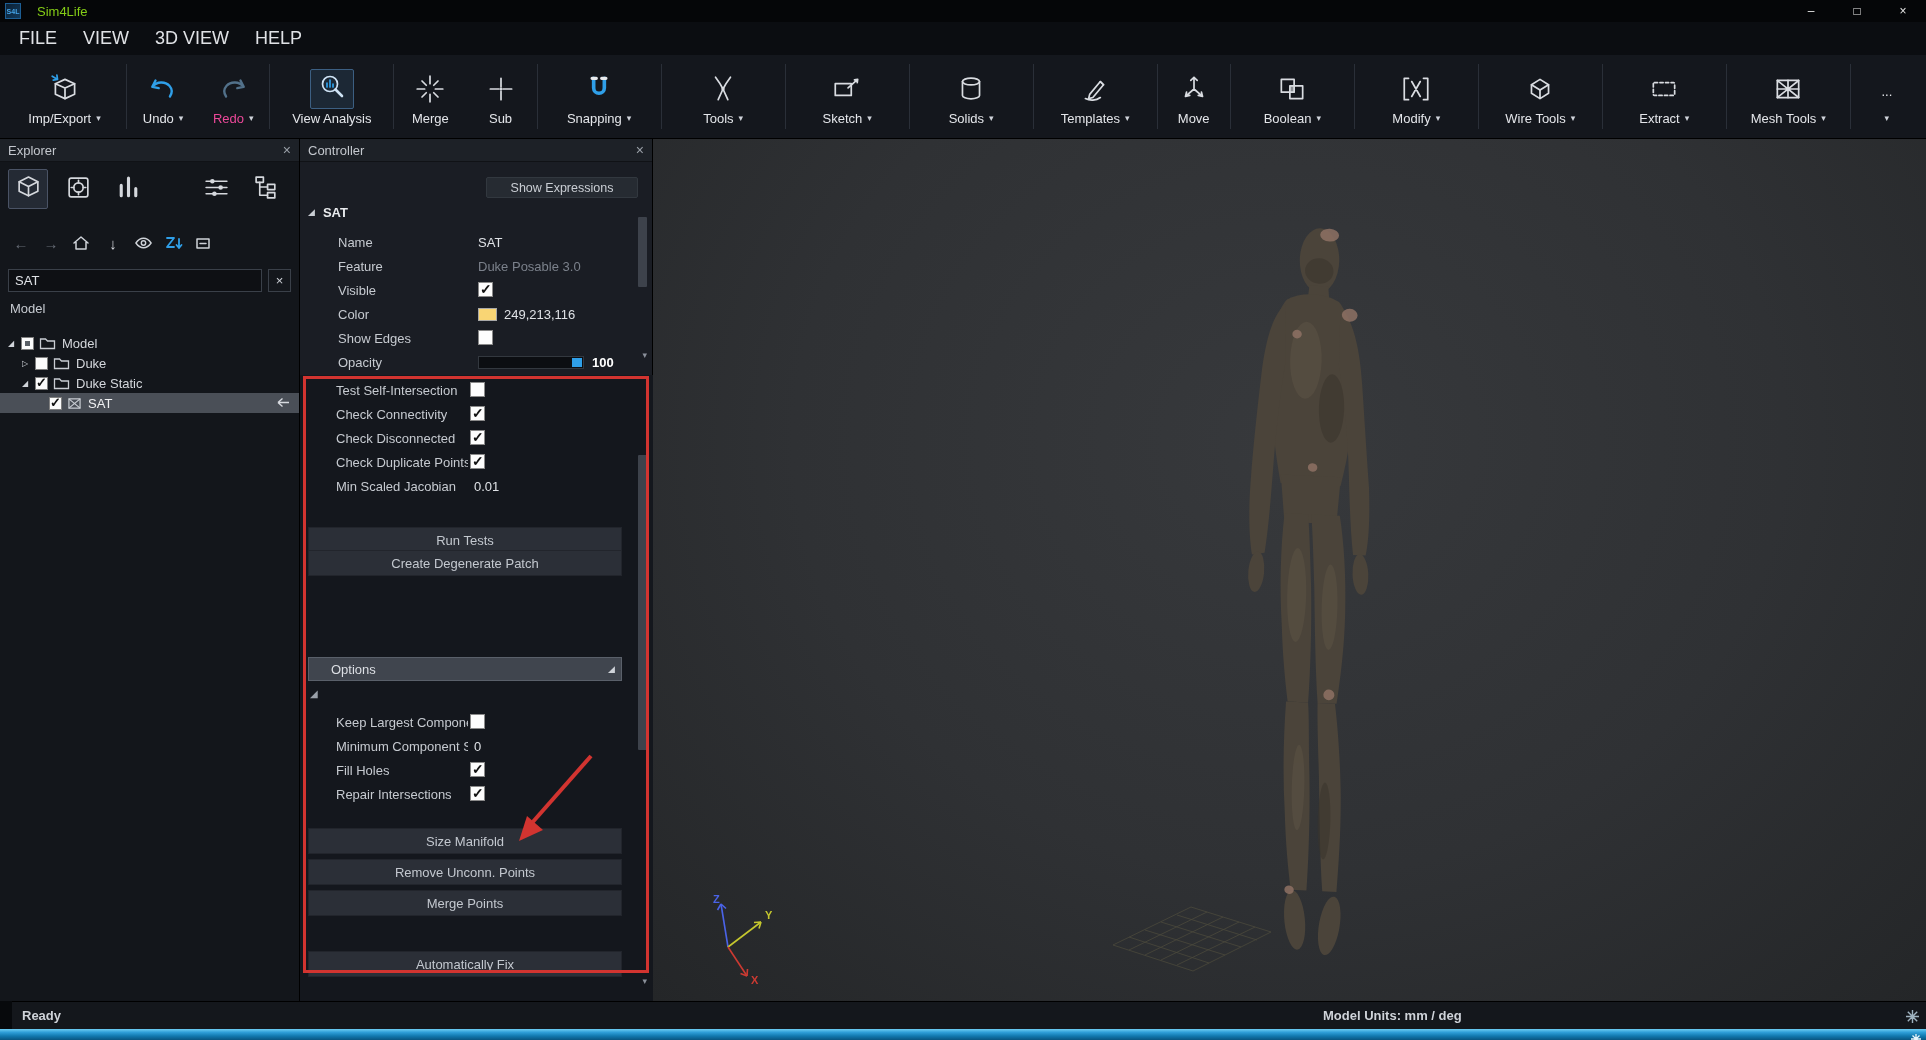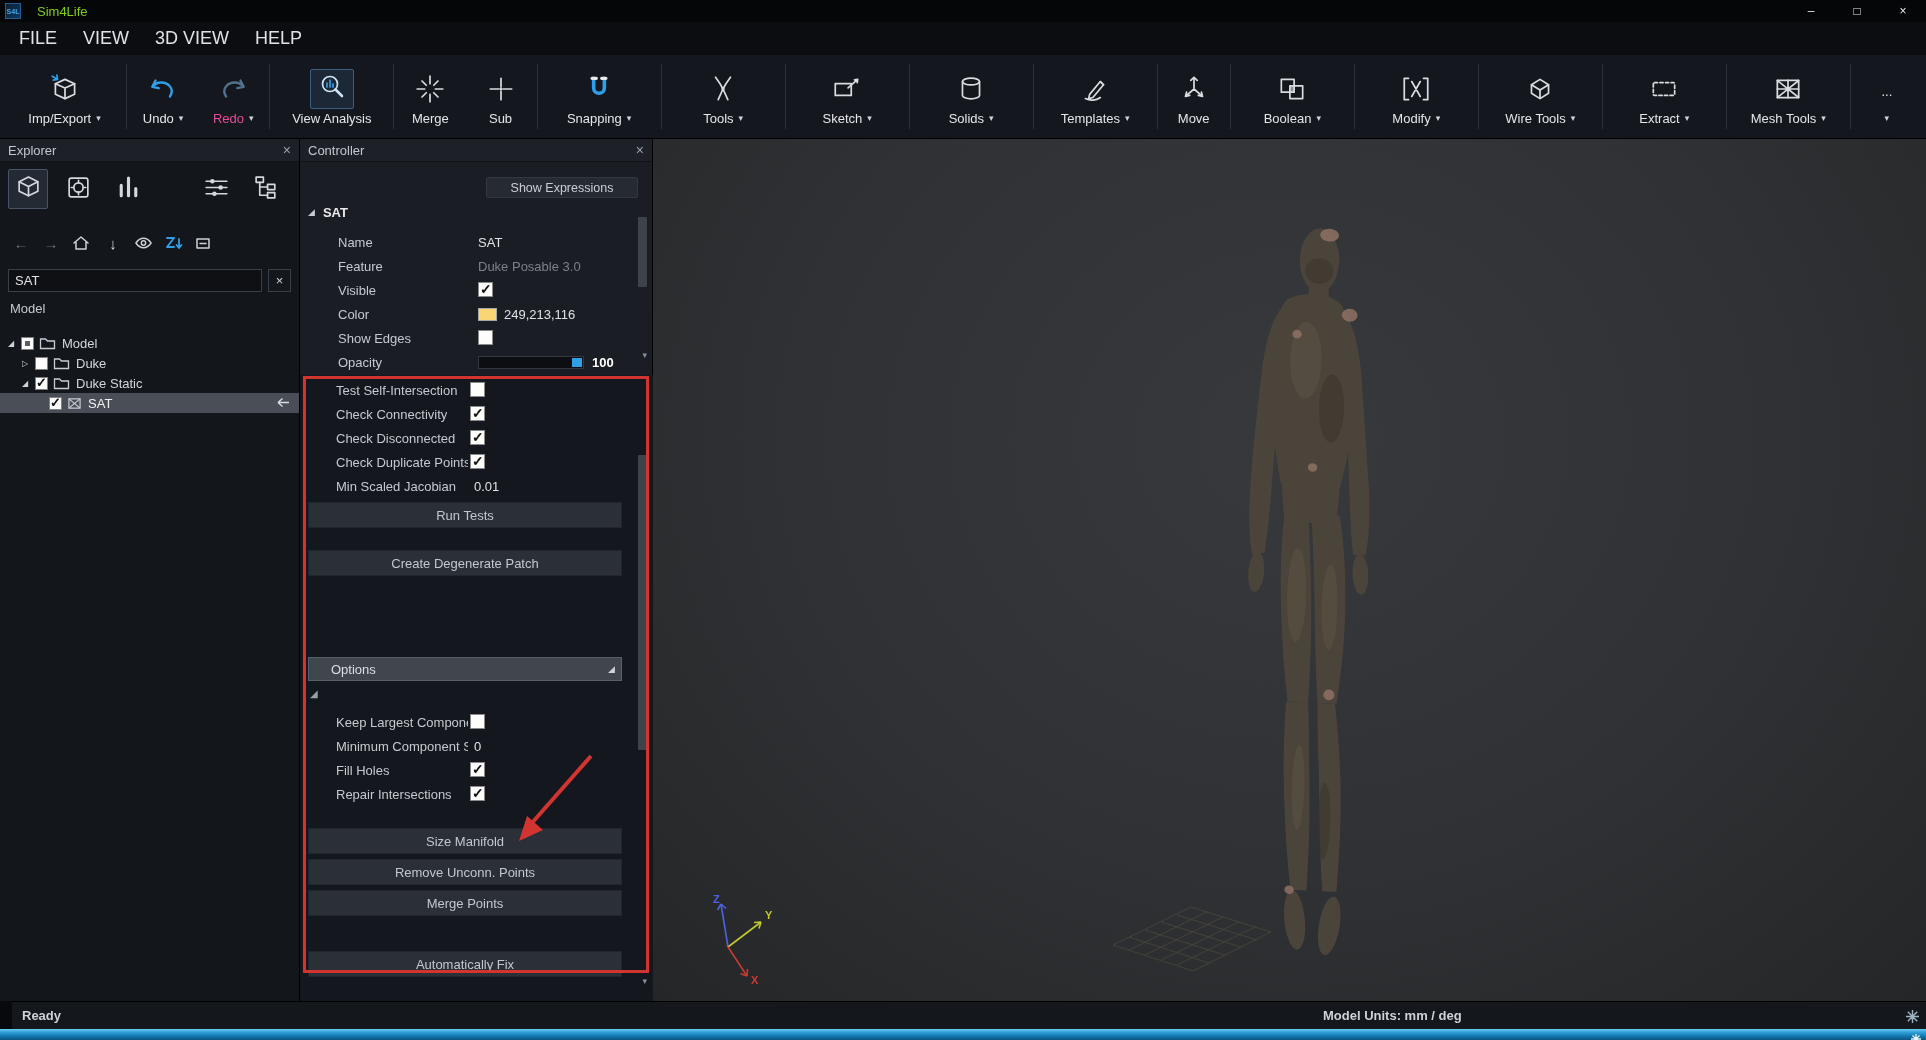--- a/index.html
+++ b/index.html
@@ -575,21 +575,21 @@
         <div class="check-row">
           <span class="check-name">Check Duplicate Points</span>
           <span class="checkbox checked"></span>
         </div>
         <div class="check-row">
           <span class="check-name">Min Scaled Jacobian</span>
           <span class="check-value">0.01</span>
         </div>
       </div>
 
-      <div class="ctl-btn" style="top:363px;">Run Tests</div>
+      <div class="ctl-btn" style="top:388px;">Run Tests</div>
       <div class="ctl-btn" style="top:411px;">Create Degenerate Patch</div>
 
       <div class="options-bar">
         <span class="options-label">Options</span>
         <span class="options-tri">◢</span>
       </div>
       <div class="lone-tri">◢</div>
 
       <div class="checks" style="top:572px;">
         <div class="check-row">

